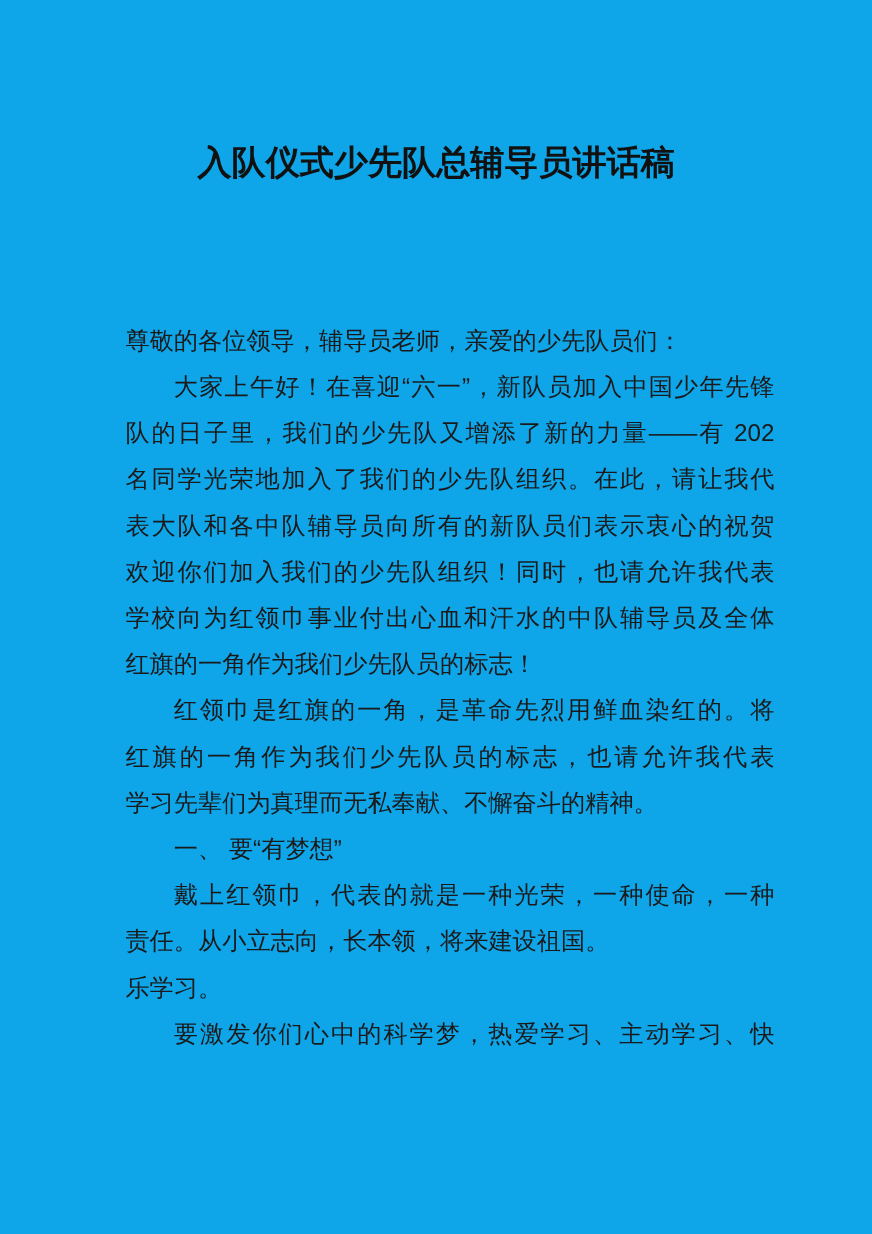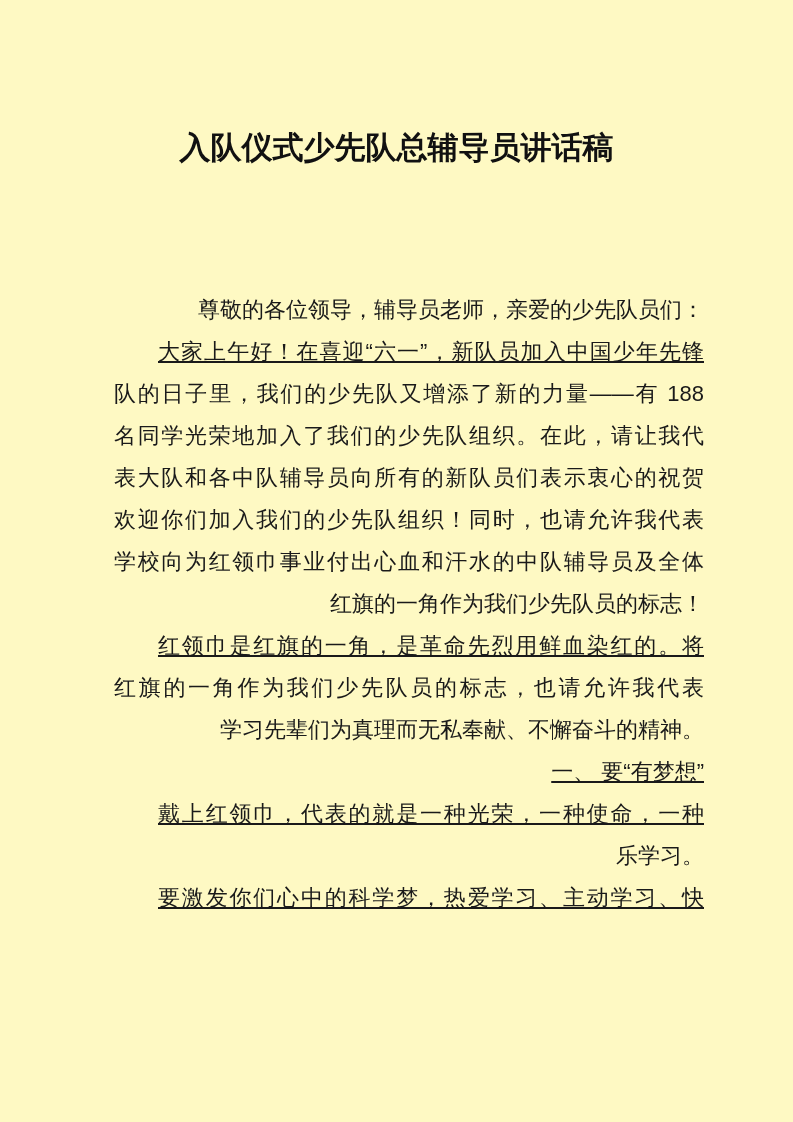--- a/index.html
+++ b/index.html
@@ -4,21 +4,21 @@
 <style>
   html, body {
     margin: 0;
     padding: 0;
     background: #ffffff;
   }
   .page {
     position: relative;
     width: 793px;
     height: 1122px;
-    background: #fef9c3;
+    background: #0ea5e9;
     overflow: hidden;
     font-family: "Liberation Sans", sans-serif;
     color: #1a1a1a;
     -webkit-font-smoothing: antialiased;
   }
   .doc-title {
     margin: 0;
     padding-top: 127px;
     text-align: center;
     font-size: 31px;
@@ -28,50 +28,49 @@
   }
   .doc-body {
     margin: 120px 0 0 114px;
     width: 590px;
     font-size: 22px;
     line-height: 42px;
   }
   .line {
     min-height: 42px;
     white-space: normal;
-    text-align: right;
   }
   .justify {
     text-align: justify;
     text-align-last: justify;
     text-justify: inter-character;
   }
   .indent {
     text-indent: 44px;
-    text-decoration: underline;
   }
 </style>
 </head>
 <body>
 
 <div class="page">
 
   <h1 class="doc-title">入队仪式少先队总辅导员讲话稿</h1>
 
   <div class="doc-body">
     <div class="line">尊敬的各位领导，辅导员老师，亲爱的少先队员们：</div>
     <div class="line indent justify">大家上午好！在喜迎“六一”，新队员加入中国少年先锋</div>
-    <div class="line justify">队的日子里，我们的少先队又增添了新的力量——有 188</div>
+    <div class="line justify">队的日子里，我们的少先队又增添了新的力量——有 202</div>
     <div class="line justify">名同学光荣地加入了我们的少先队组织。在此，请让我代</div>
     <div class="line justify">表大队和各中队辅导员向所有的新队员们表示衷心的祝贺</div>
     <div class="line justify">欢迎你们加入我们的少先队组织！同时，也请允许我代表</div>
     <div class="line justify">学校向为红领巾事业付出心血和汗水的中队辅导员及全体</div>
     <div class="line">红旗的一角作为我们少先队员的标志！</div>
     <div class="line indent justify">红领巾是红旗的一角，是革命先烈用鲜血染红的。将</div>
     <div class="line justify">红旗的一角作为我们少先队员的标志，也请允许我代表</div>
     <div class="line">学习先辈们为真理而无私奉献、不懈奋斗的精神。</div>
     <div class="line indent">一、 要“有梦想”</div>
     <div class="line indent justify">戴上红领巾，代表的就是一种光荣，一种使命，一种</div>
+    <div class="line">责任。从小立志向，长本领，将来建设祖国。</div>
     <div class="line">乐学习。</div>
     <div class="line indent justify">要激发你们心中的科学梦，热爱学习、主动学习、快</div>
   </div>
 
 </div>
 
 </body></html>

